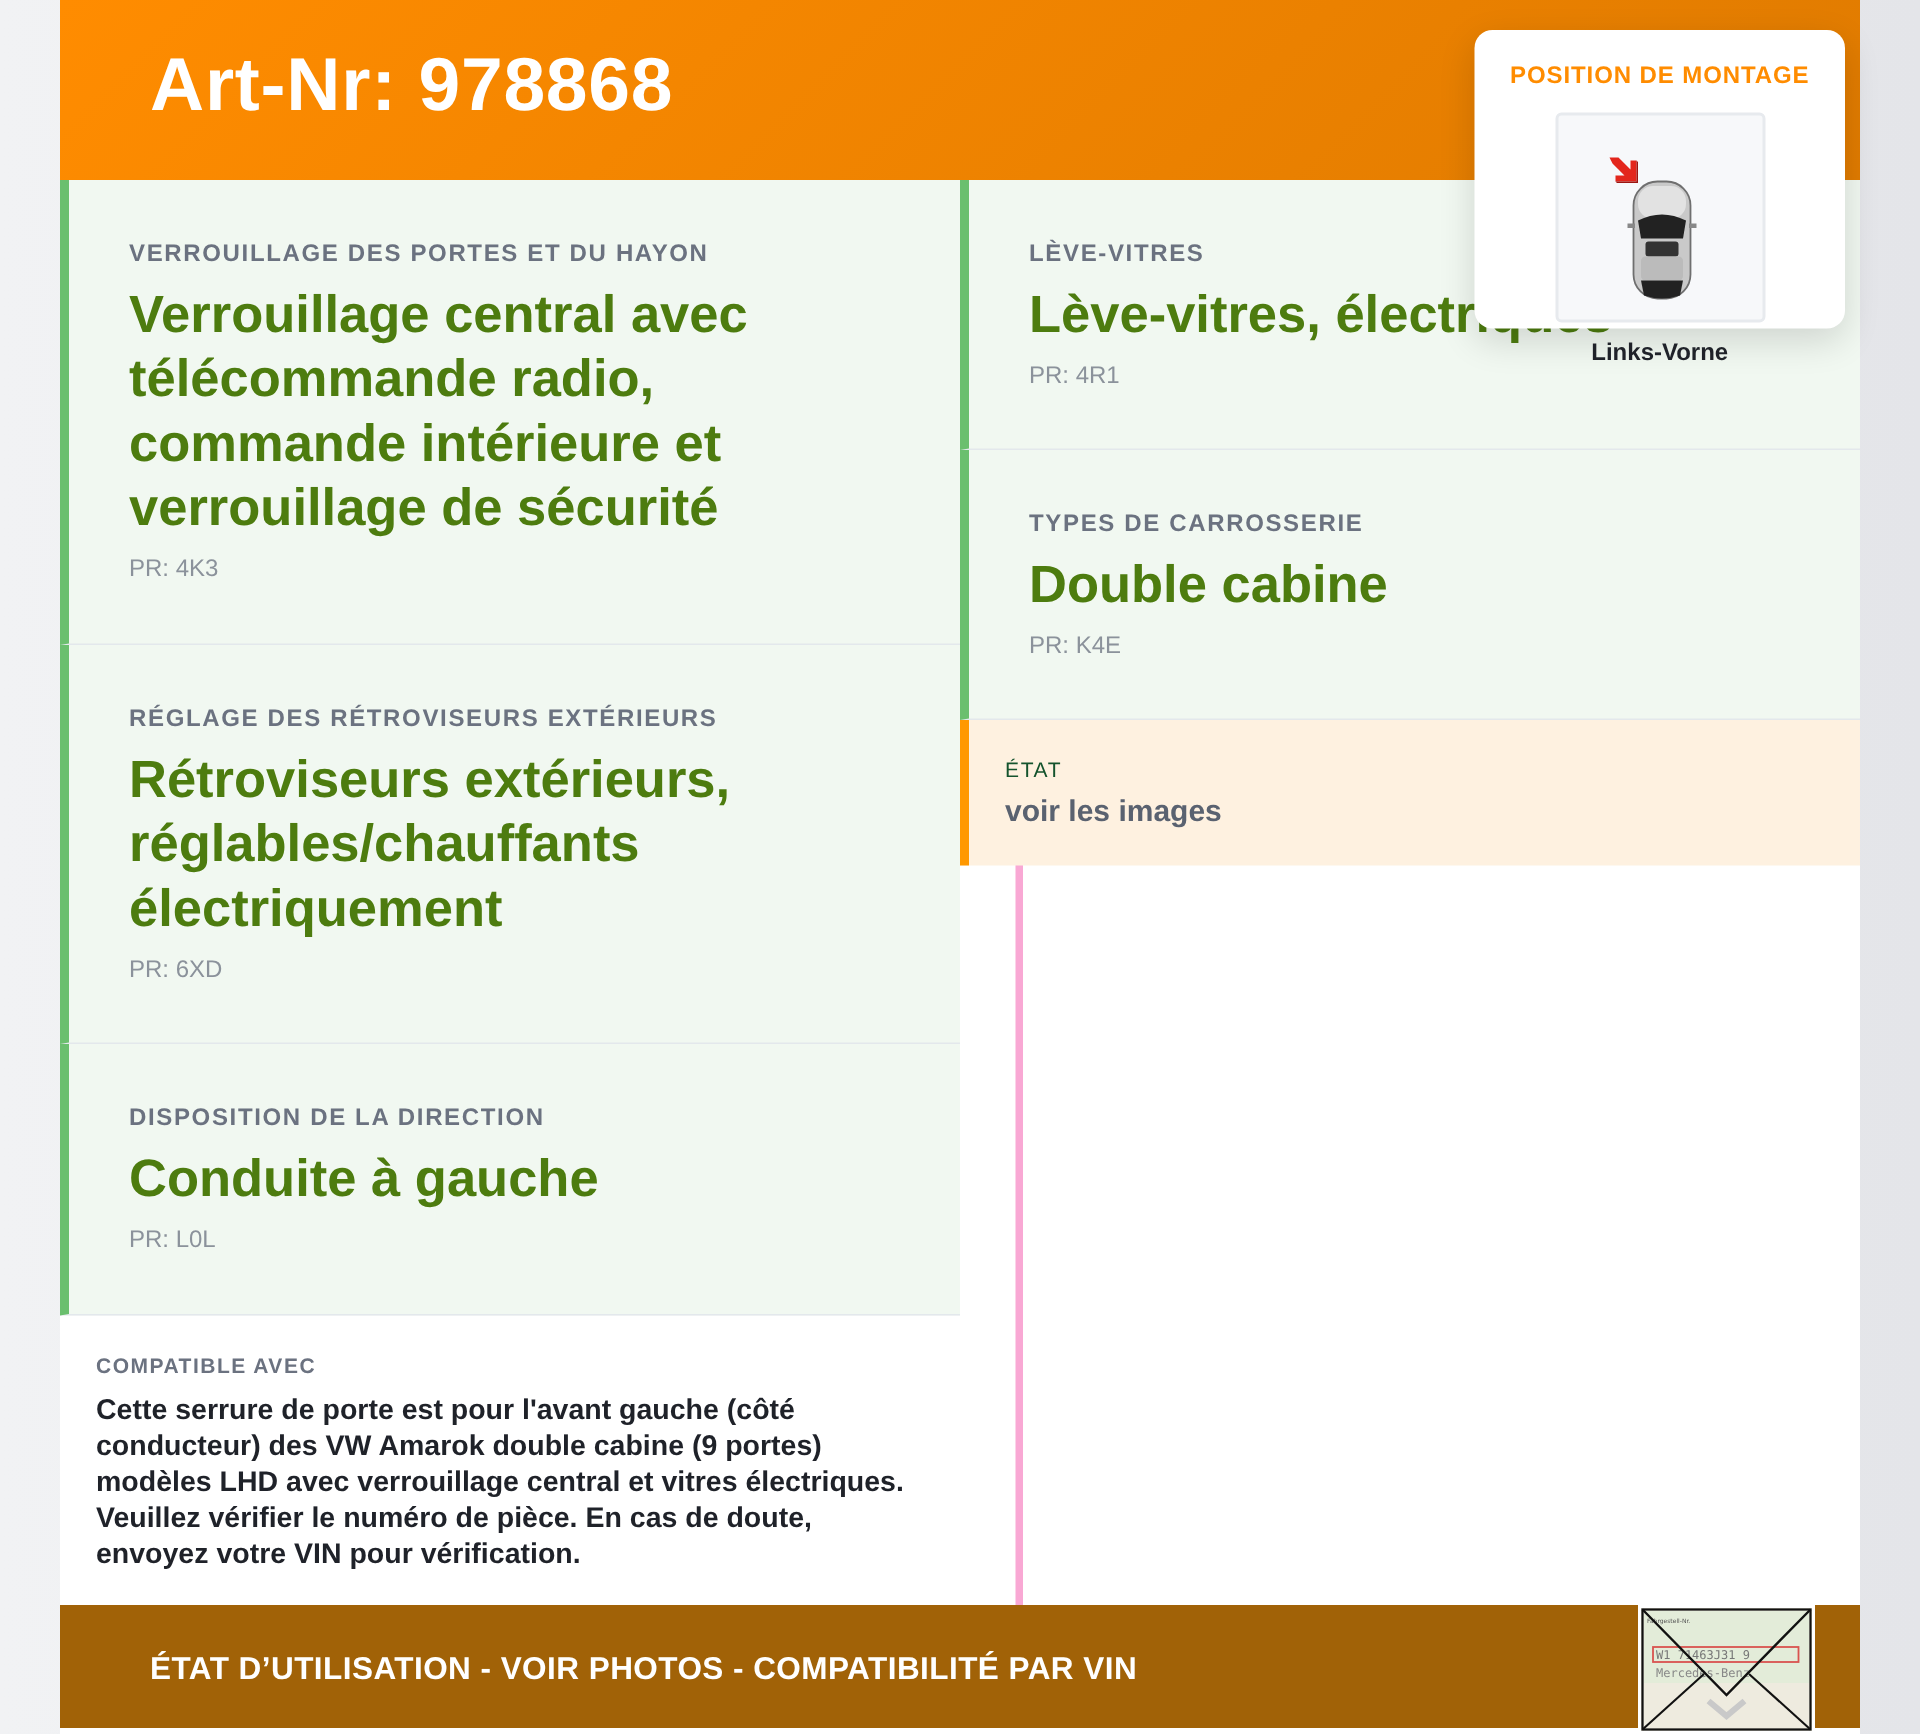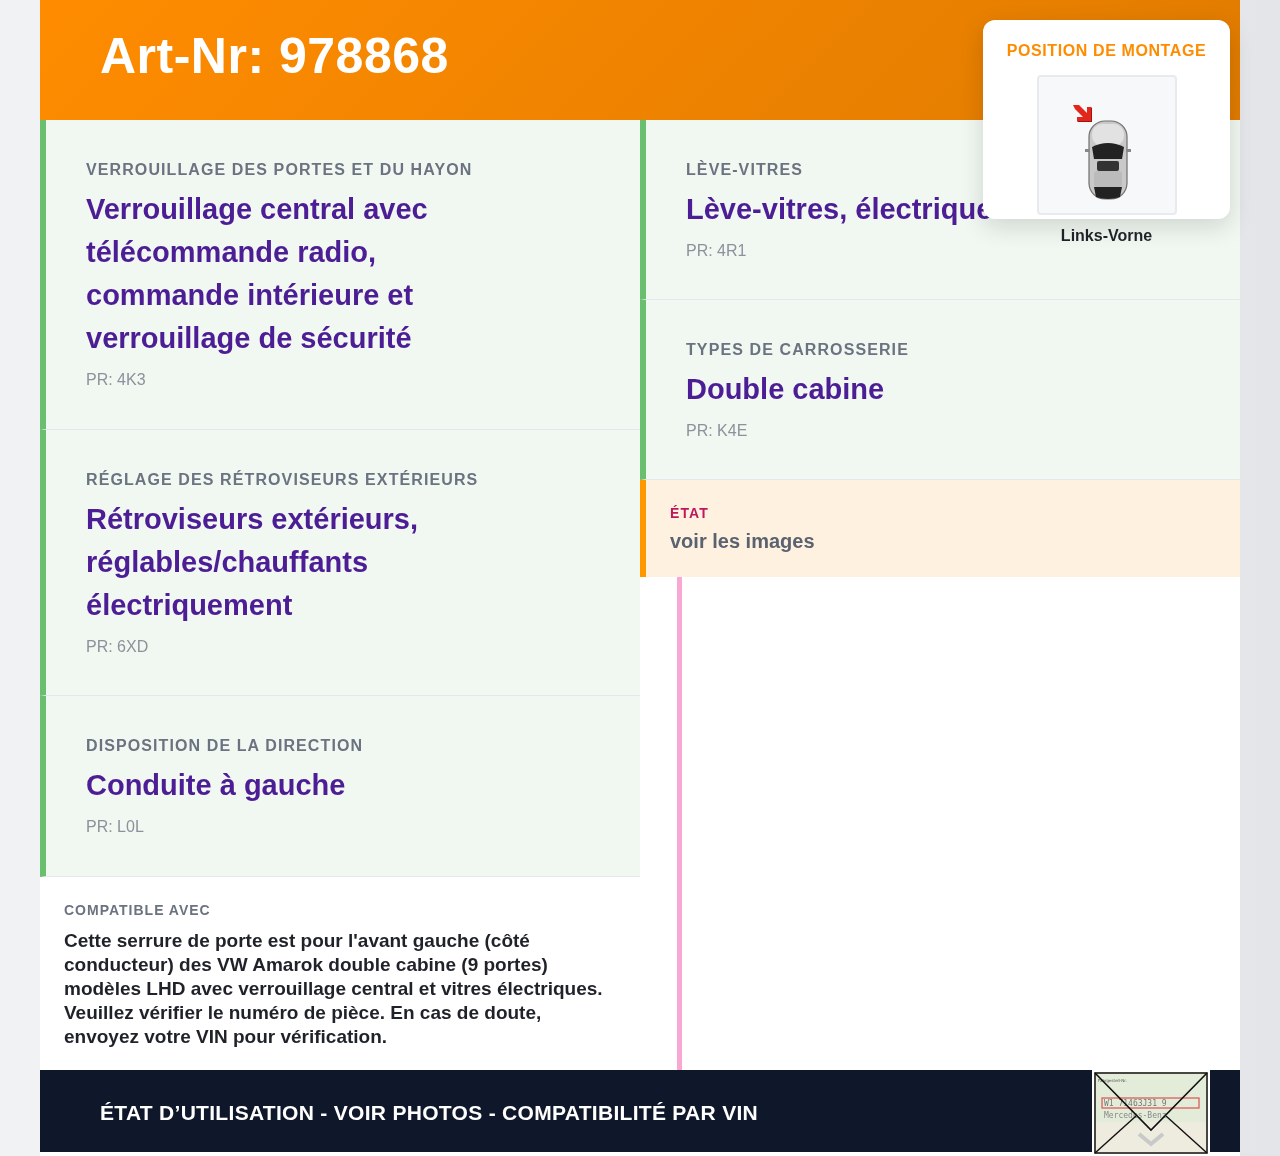--- a/index.html
+++ b/index.html
@@ -28,41 +28,41 @@
       position: absolute; left: 0; width: 600px;
       background: #f1f8f1; border-left: 6px solid #6abf6e;
       border-bottom: 1px solid #e3e8ec;
       padding: 40px 40px 0 40px;
     }
     .card-label {
       color: #6b7280; font-size: 16px; font-weight: 700; letter-spacing: 1.1px;
       text-transform: uppercase; line-height: 20px;
     }
     .card-value {
-      color: #4c1d95; font-size: 29px; font-weight: 700; line-height: 43px;
+      color: #4d7c0f; font-size: 35px; font-weight: 700; line-height: 43px;
       margin-top: 8px; white-space: pre-line;
     }
     .card-code {
       color: #8b929b; font-size: 16px; line-height: 20px; margin-top: 10px;
     }
     .state-card {
       position: absolute; left: 0; top: 360px; width: 600px; height: 97px;
       background: #fef1e0; border-left: 6px solid #ff9800;
       padding: 24px 24px 0 24px;
     }
-    .state-label { color: #be185d; font-size: 14px; font-weight: 700; letter-spacing: 1.1px; line-height: 18px; }
+    .state-label { color: #14532d; font-size: 14px; font-weight: 400; letter-spacing: 1.1px; line-height: 18px; }
     .state-value { color: #5a6270; font-size: 20px; font-weight: 700; line-height: 26px; margin-top: 6px; }
     .compat {
       position: absolute; left: 0; top: 756px; width: 600px; padding: 26px 24px 0 24px;
     }
     .compat-label { color: #6b7280; font-size: 14px; font-weight: 700; letter-spacing: 1px; line-height: 16px; }
     .compat-text { color: #1f2229; font-size: 19px; font-weight: 700; line-height: 24px; margin-top: 11px; }
     .footer {
       position: absolute; left: 0; top: 1070px; width: 1200px; height: 82px;
-      background: #0f172a;
+      background: #a16207;
     }
     .footer-text {
       position: absolute; left: 60px; top: 30px;
       color: #ffffff; font-size: 21px; font-weight: 700; letter-spacing: 0.3px; line-height: 26px;
     }
     .vin-image {
       position: absolute; left: 1052px; top: 0; width: 118px; height: 86px;
       background: #f2efe4; border: 2px solid #ffffff; overflow: hidden;
     }
     .position-card {

